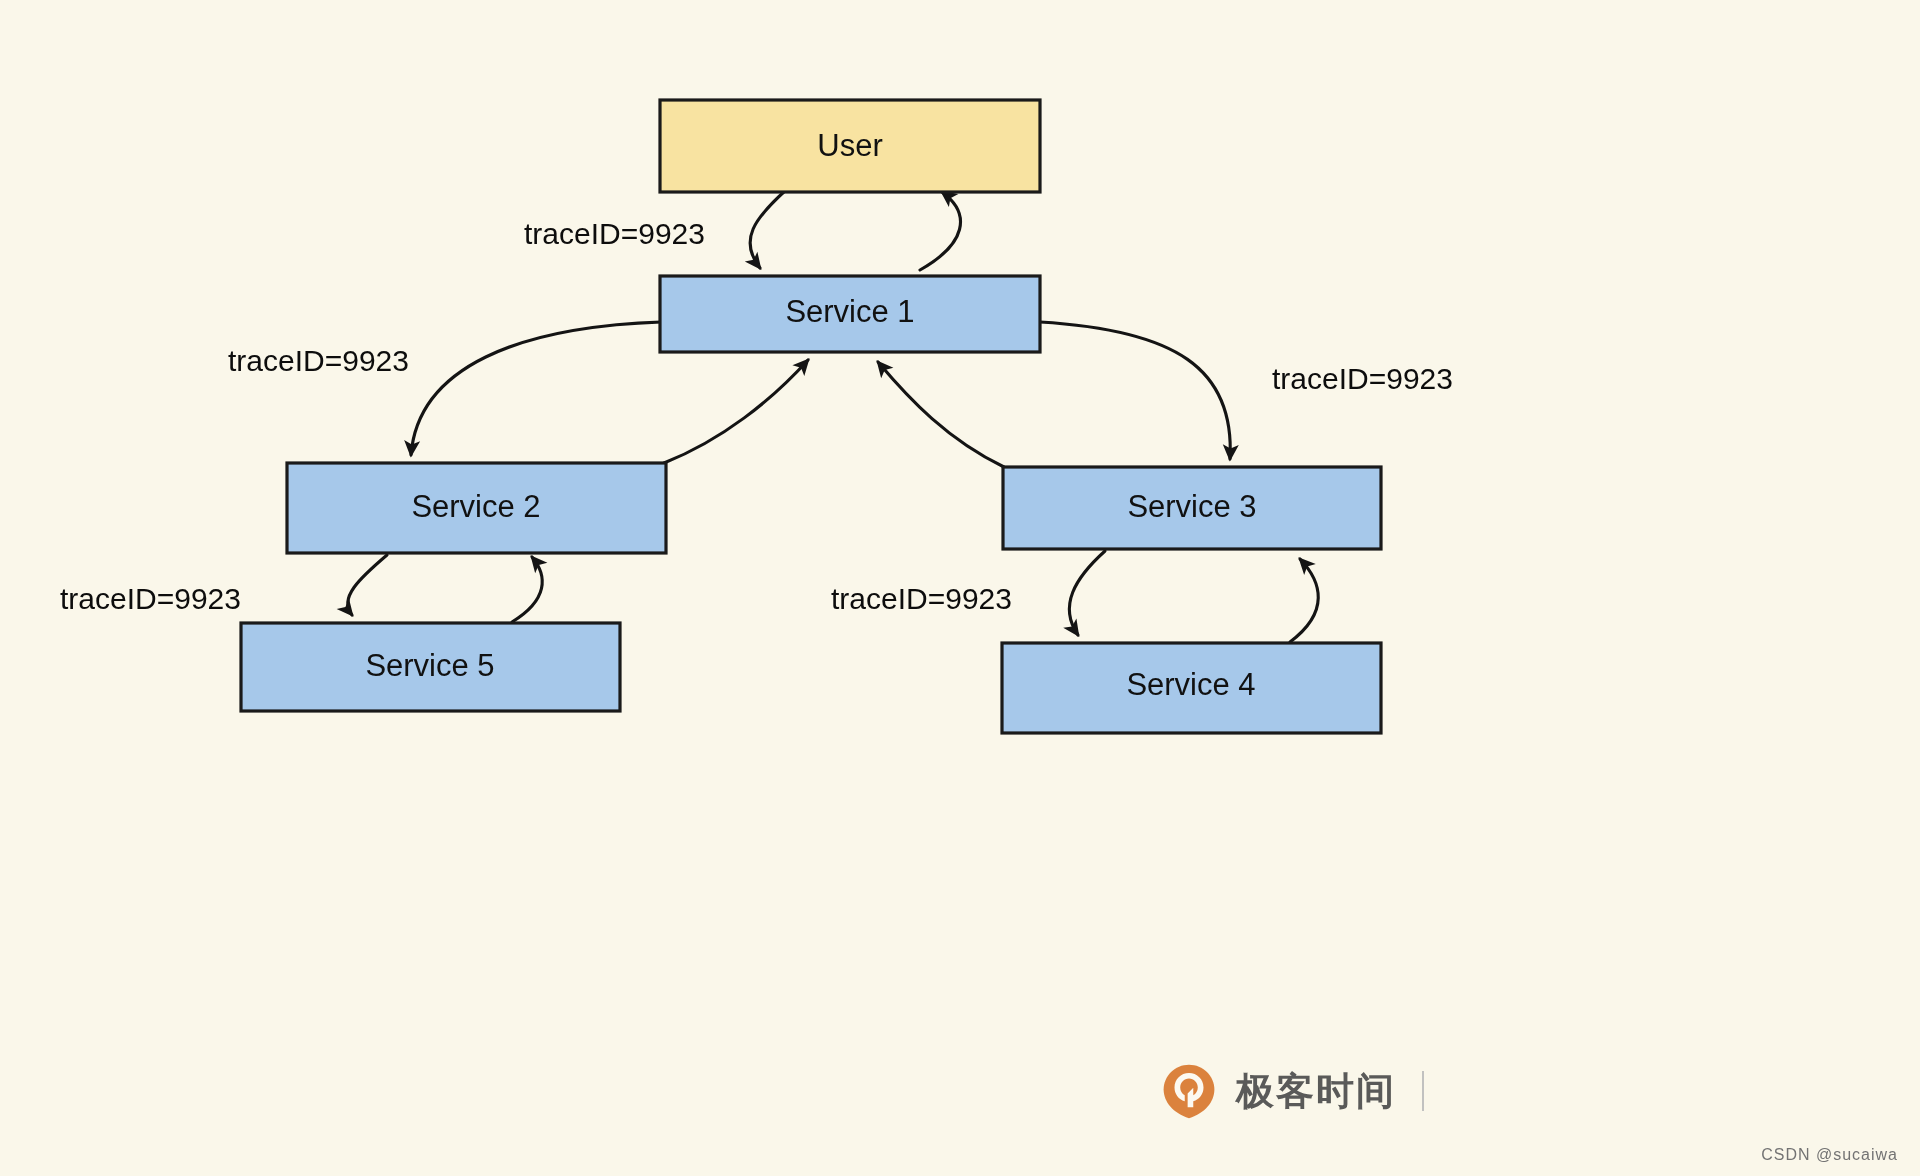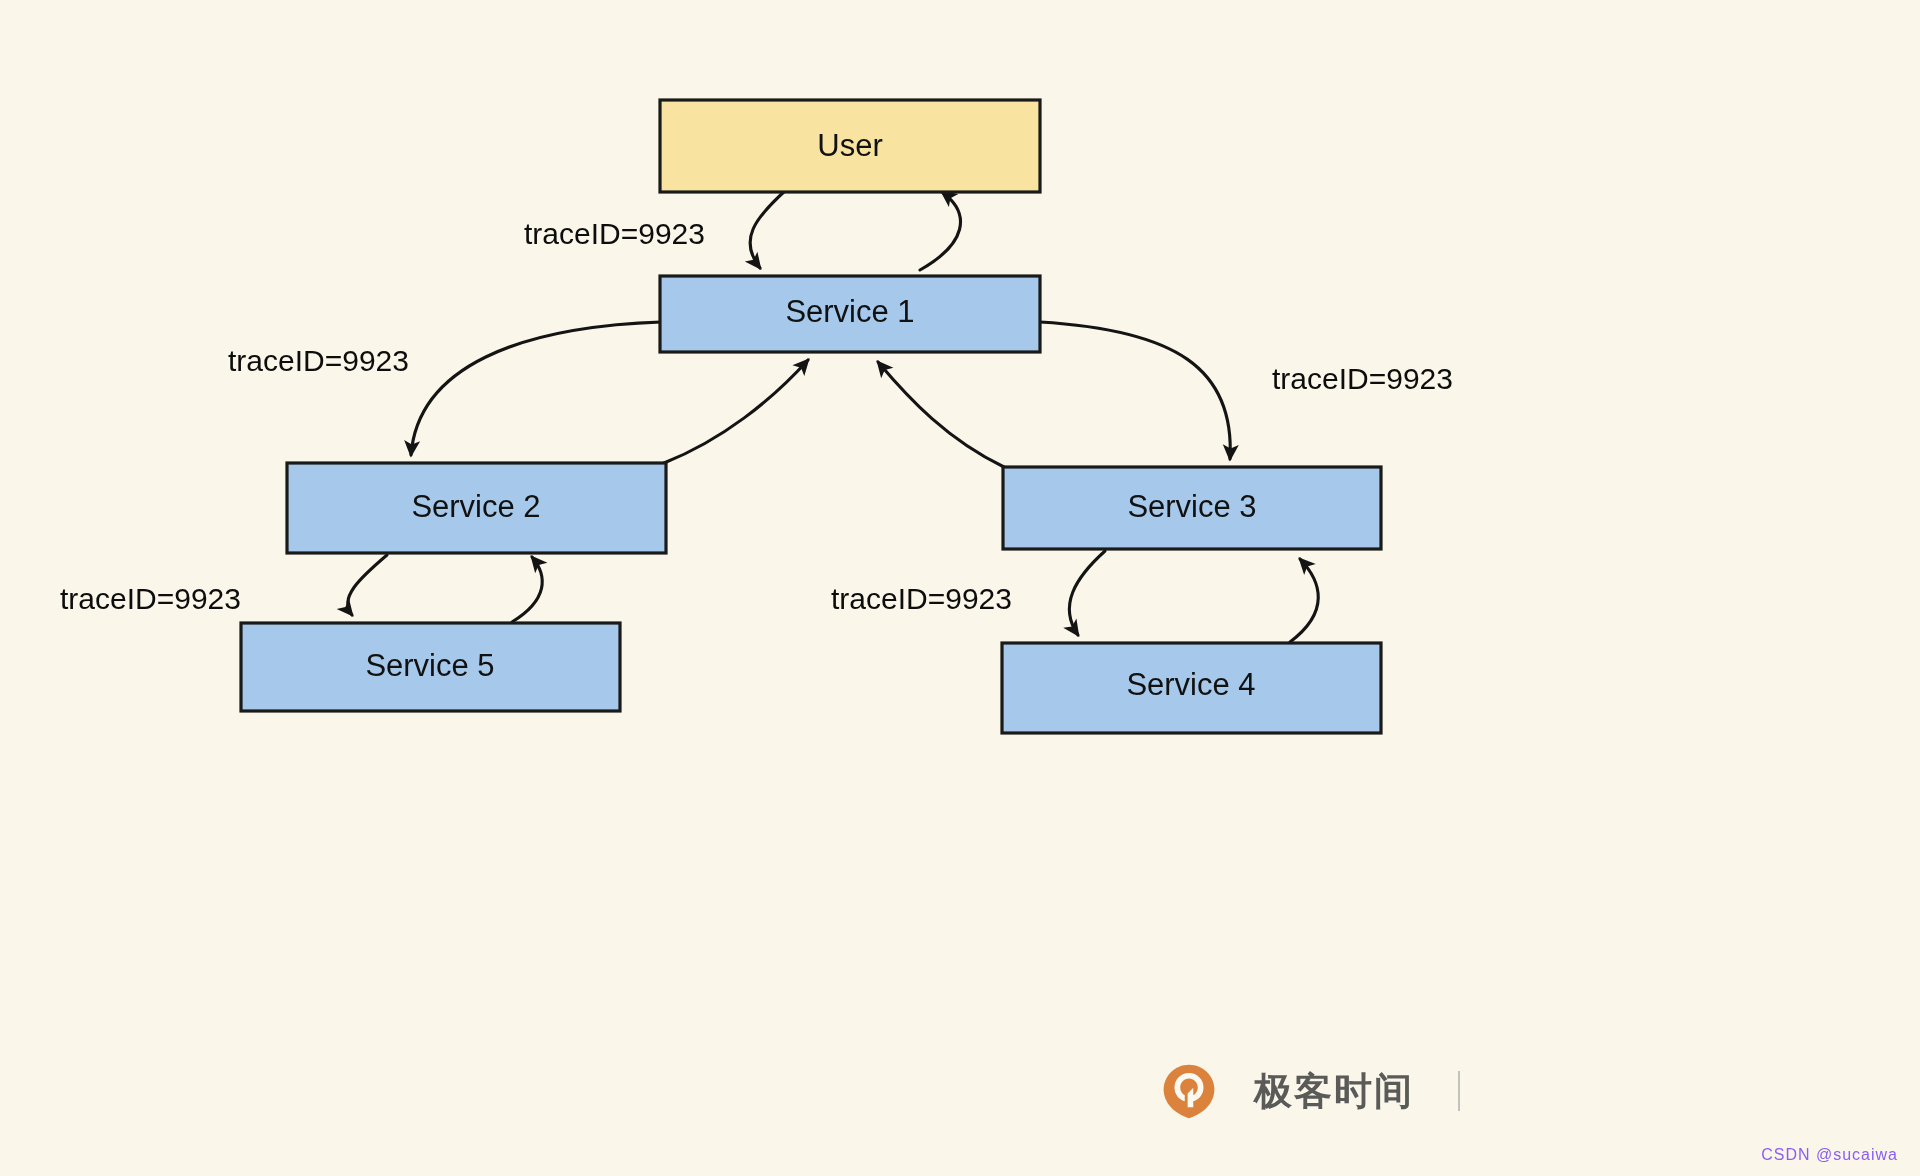--- a/index.html
+++ b/index.html
@@ -45,21 +45,21 @@
     text-anchor: start;
     dominant-baseline: middle;
   }
   
   #watermark {
     position: absolute;
     left: 1160px;
     top: 1062px;
     display: flex;
     align-items: center;
-    gap: 36px;
+    gap: 18px;
     opacity: 0.92;
   }
   #wm-logo {
     width: 58px;
     height: 58px;
     flex: 0 0 auto;
   }
   .wm-text {
     font-family: "Liberation Sans", sans-serif;
     font-size: 38px;
@@ -73,21 +73,21 @@
     height: 40px;
     background: #bdbdbd;
     margin: 0 8px;
   }
   #csdn-credit {
     position: absolute;
     right: 22px;
     bottom: 12px;
     font-family: "Liberation Sans", sans-serif;
     font-size: 16px;
-    color: #8b5cf6;
+    color: #737373;
     letter-spacing: 1px;
     white-space: nowrap;
   }
 </style>
 </head>
 <body>
 
 <svg id="canvas" viewBox="0 0 1920 1176" xmlns="http://www.w3.org/2000/svg">
   <defs>
     <marker id="arrowhead" viewBox="0 0 12 12" refX="9.5" refY="6" markerWidth="6.2" markerHeight="6.2" orient="auto-start-reverse">

